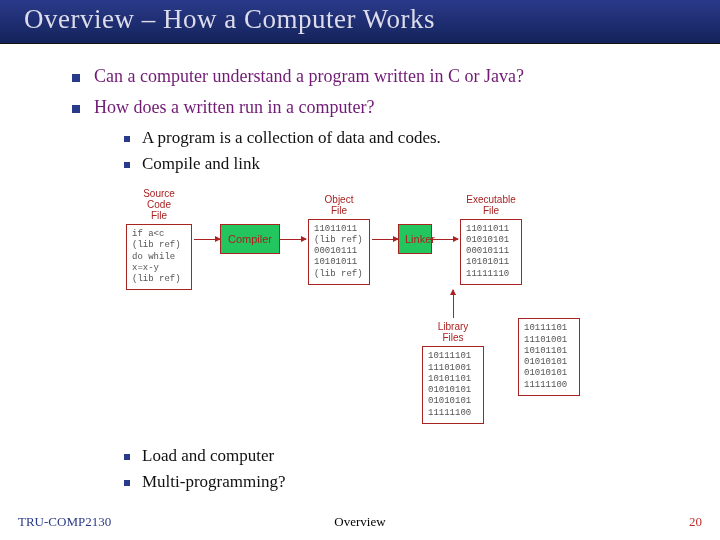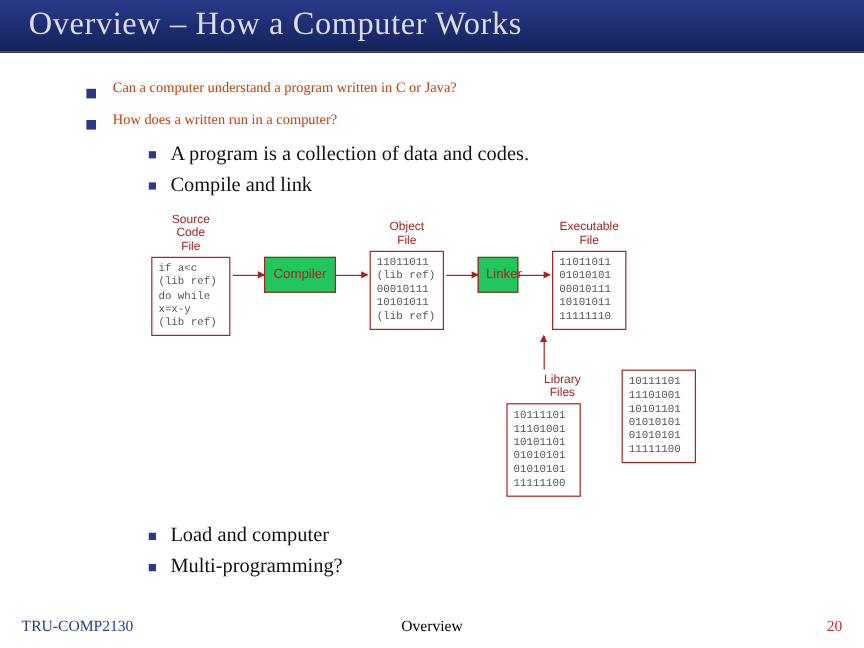--- a/index.html
+++ b/index.html
@@ -2,41 +2,41 @@
 <html><head>
 <meta charset="utf-8">
 <style>
 *{margin:0;padding:0;box-sizing:border-box}
 body{width:720px;height:540px;font-family:"Times New Roman",serif;background:#fff;position:relative;overflow:hidden}
 .title-bar{background:#1a2a6c;background:linear-gradient(180deg,#2a3a8a 0%,#14225a 100%);padding:4px 24px 8px;border-bottom:1px solid #111}
 .title{color:#dcdcea;font-size:27px;font-weight:400;letter-spacing:0.5px}
 .content{padding:22px 0 0 72px}
 .b1{display:flex;gap:14px;margin-bottom:10px}
 .sq{width:8px;height:8px;background:#2a3a8a;margin-top:8px;flex-shrink:0}
-.btxt{font-size:12px;color:#c2410c}
+.btxt{font-size:18px;color:#701a75}
 .sub{margin:8px 0 0 52px}
 .b2{display:flex;gap:12px;margin-bottom:6px}
 .sq2{width:6px;height:6px;background:#2a3a8a;margin-top:8px;flex-shrink:0}
 .btxt2{font-size:17px;color:#111}
 .diagram{margin:14px 0 22px 0;width:500px}
 .lbl{font-family:Arial,sans-serif;font-size:10px;color:#aa2222;text-align:center;line-height:1.1}
 .box{border:1px solid #aa2222;font-family:"Courier New",monospace;font-size:9px;color:#555;padding:4px 5px;line-height:1.25;background:#fff}
 .tool{border:1px solid #aa2222;font-family:Arial,sans-serif;font-size:11px;color:#aa2222;padding:8px 6px;text-align:center;background:#22c55e}
 .row{display:flex;align-items:center}
 .arrow{position:relative;width:26px;height:1px;background:#aa2222;flex-shrink:0}
 .arrow::after{content:"";position:absolute;right:-1px;top:-3px;border-left:6px solid #aa2222;border-top:3.5px solid transparent;border-bottom:3.5px solid transparent}
 .uparr{position:relative;width:1px;height:28px;background:#aa2222;margin:0 auto}
 .uparr::after{content:"";position:absolute;top:-1px;left:-3px;border-bottom:6px solid #aa2222;border-left:3.5px solid transparent;border-right:3.5px solid transparent}
 .col{display:flex;flex-direction:column;align-items:center;gap:3px}
 .footer{position:absolute;bottom:10px;left:0;right:0;display:flex;justify-content:space-between;padding:0 18px;font-size:13px}
 .fl{color:#2a3a8a}
 .fc{color:#000;position:absolute;left:50%;transform:translateX(-50%)}
 .fr{color:#c03030}
 .libwrap{display:flex;justify-content:center;gap:34px;margin-top:0}
-.libcol{display:flex;flex-direction:column;align-items:flex-end;gap:3px}
+.libcol{display:flex;flex-direction:column;align-items:center;gap:3px}
 .spacer-lib{width:220px}
 </style>
 </head>
 <body>
 
 <div class="title-bar">
   <div class="title">Overview – How a Computer Works</div>
 </div>
 
 <div class="content">

